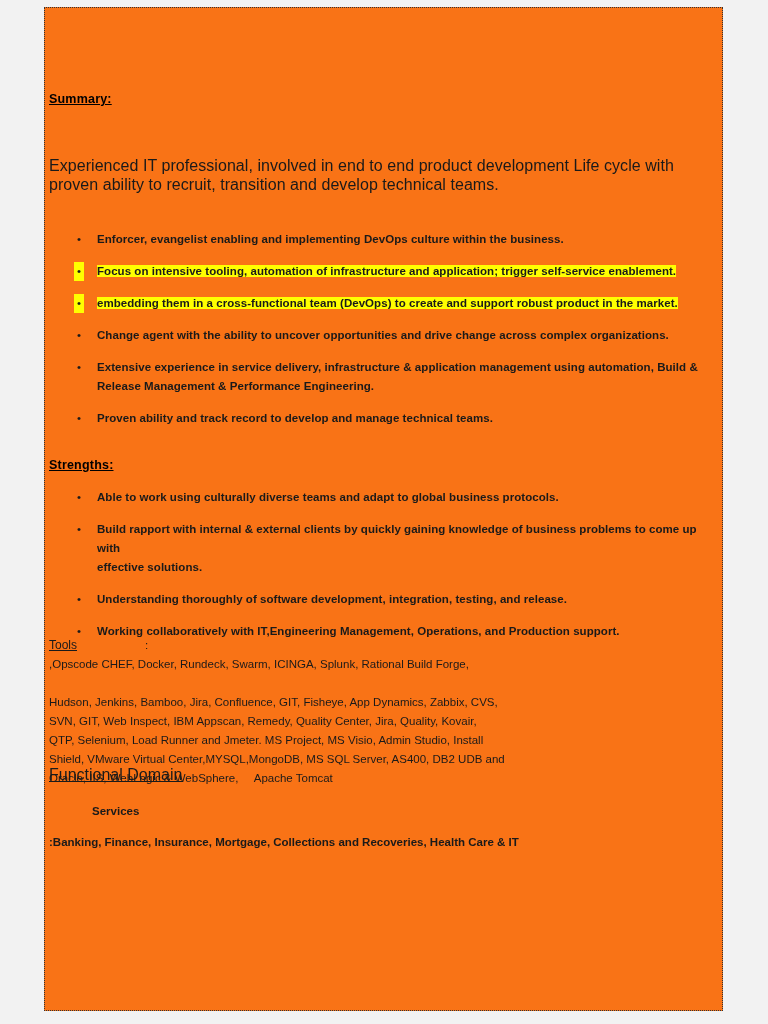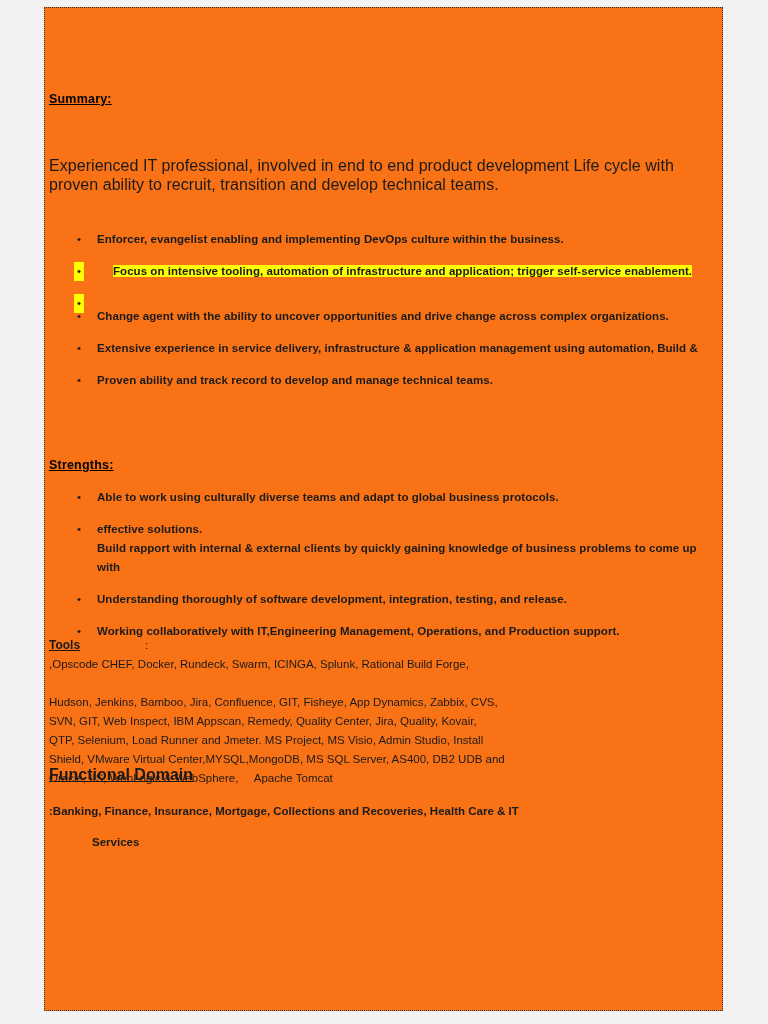--- a/index.html
+++ b/index.html
@@ -72,34 +72,33 @@
     background: #ffff00;
     padding: 0 3px;
     left: 25px;
   }
   .bullet-item .btext .ln {
     display: block;
     font-weight: bold;
   }
   .bullet-item.hl .btext .ln > span {
     background: #ffff00;
-    margin-left: 16px;
   }
 
   .kv-row {
     position: relative;
     font-size: 11.5px;
     color: #1a1a1a;
     line-height: 19px;
   }
   .kv-label {
     position: absolute;
     left: 0;
     top: 0;
-    font-weight: bold;
+    font-weight: normal;
     text-decoration: underline;
     font-size: 12px;
   }
   .kv-colon {
     position: absolute;
     left: 96px;
     top: 0;
   }
   .kv-value {
     padding-left: 141px;
@@ -140,46 +139,46 @@
 
     <div class="heading sp-summary-head">Summary:</div>
 
     <div class="para sp-summary-par">Experienced IT professional, involved in end to end product development Life cycle with proven ability to recruit, transition and develop technical teams.</div>
 
     <ul class="bullet-list sp-list1">
         <li class="bullet-item"><span class="dot">•</span><span class="btext"><span class="ln"><span>Enforcer, evangelist enabling and implementing DevOps culture within the business.</span></span></span></li>
         <li class="gap-lg"></li>
         <li class="bullet-item hl"><span class="dot">•</span><span class="btext"><span class="ln"><span>Focus on intensive tooling, automation of infrastructure and application; trigger self-service enablement.</span></span></span></li>
         <li class="gap-lg"></li>
-        <li class="bullet-item hl"><span class="dot">•</span><span class="btext"></span></li>
+        <li class="bullet-item hl"><span class="dot">•</span><span class="btext"><span class="ln"><span>embedding them in a cross-functional team (DevOps) to create and support robust product in the market.</span></span></span></li>
         <li class="gap-lg"></li>
         <li class="bullet-item"><span class="dot">•</span><span class="btext"><span class="ln"><span>Change agent with the ability to uncover opportunities and drive change across complex organizations.</span></span></span></li>
         <li class="gap-lg"></li>
-        <li class="bullet-item"><span class="dot">•</span><span class="btext"><span class="ln"><span>Extensive experience in service delivery, infrastructure &amp; application management using automation, Build &amp;</span></span></span></li>
+        <li class="bullet-item"><span class="dot">•</span><span class="btext"><span class="ln"><span>Extensive experience in service delivery, infrastructure &amp; application management using automation, Build &amp;</span></span><span class="ln"><span>Release Management &amp; Performance Engineering.</span></span></span></li>
         <li class="gap-lg"></li>
         <li class="bullet-item"><span class="dot">•</span><span class="btext"><span class="ln"><span>Proven ability and track record to develop and manage technical teams.</span></span></span></li>
       </ul>
 
     <div class="heading sp-strengths">Strengths:</div>
 
     <ul class="bullet-list sp-list2">
         <li class="bullet-item"><span class="dot">•</span><span class="btext"><span class="ln"><span>Able to work using culturally diverse teams and adapt to global business protocols.</span></span></span></li>
         <li class="gap-lg"></li>
-        <li class="bullet-item"><span class="dot">•</span><span class="btext"><span class="ln"><span>effective solutions.</span></span><span class="ln"><span>Build rapport with internal &amp; external clients by quickly gaining knowledge of business problems to come up with</span></span></span></li>
+        <li class="bullet-item"><span class="dot">•</span><span class="btext"><span class="ln"><span>Build rapport with internal &amp; external clients by quickly gaining knowledge of business problems to come up with</span></span><span class="ln"><span>effective solutions.</span></span></span></li>
         <li class="gap-lg"></li>
         <li class="bullet-item"><span class="dot">•</span><span class="btext"><span class="ln"><span>Understanding thoroughly of software development, integration, testing, and release.</span></span></span></li>
         <li class="gap-lg"></li>
         <li class="bullet-item"><span class="dot">•</span><span class="btext"><span class="ln"><span>Working collaboratively with IT,Engineering Management, Operations, and Production support.</span></span></span></li>
       </ul>
 
     <div class="kv-row sp-tools">
       <span class="kv-label">Tools</span>
       <span class="kv-colon">:</span>
       <span class="kv-value"><span class="ln">,Opscode CHEF, Docker, Rundeck, Swarm, ICINGA, Splunk, Rational Build Forge,</span><span class="ln">&nbsp;</span><span class="ln">Hudson, Jenkins, Bamboo, Jira, Confluence, GIT, Fisheye, App Dynamics, Zabbix, CVS,</span><span class="ln">SVN, GIT, Web Inspect, IBM Appscan, Remedy, Quality Center, Jira, Quality, Kovair,</span><span class="ln">QTP, Selenium, Load Runner and Jmeter. MS Project, MS Visio, Admin Studio, Install</span><span class="ln">Shield, VMware Virtual Center,MYSQL,MongoDB, MS SQL Server, AS400, DB2 UDB and</span><span class="ln">Oracle, IIS, WebLogic &amp; WebSphere,     Apache Tomcat</span></span>
     </div>
 
     <div class="kv-row fd sp-fd">
       <span class="kv-label">Functional Domain</span>
-      <span class="kv-value"><span class="ln">:Banking, Finance, Insurance, Mortgage, Collections and Recoveries, Health Care &amp; IT</span><span class="ln indent">Services</span></span>
+      <span class="kv-value"><span class="ln indent">Services</span><span class="ln">:Banking, Finance, Insurance, Mortgage, Collections and Recoveries, Health Care &amp; IT</span></span>
     </div>
 
   </div>
 </div>
 
 </body></html>

